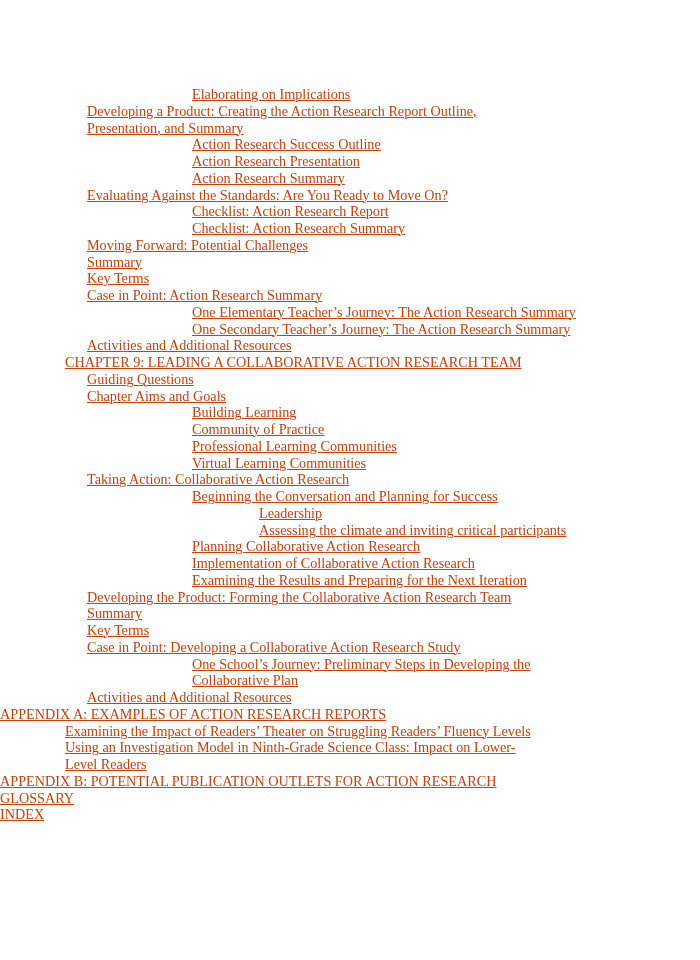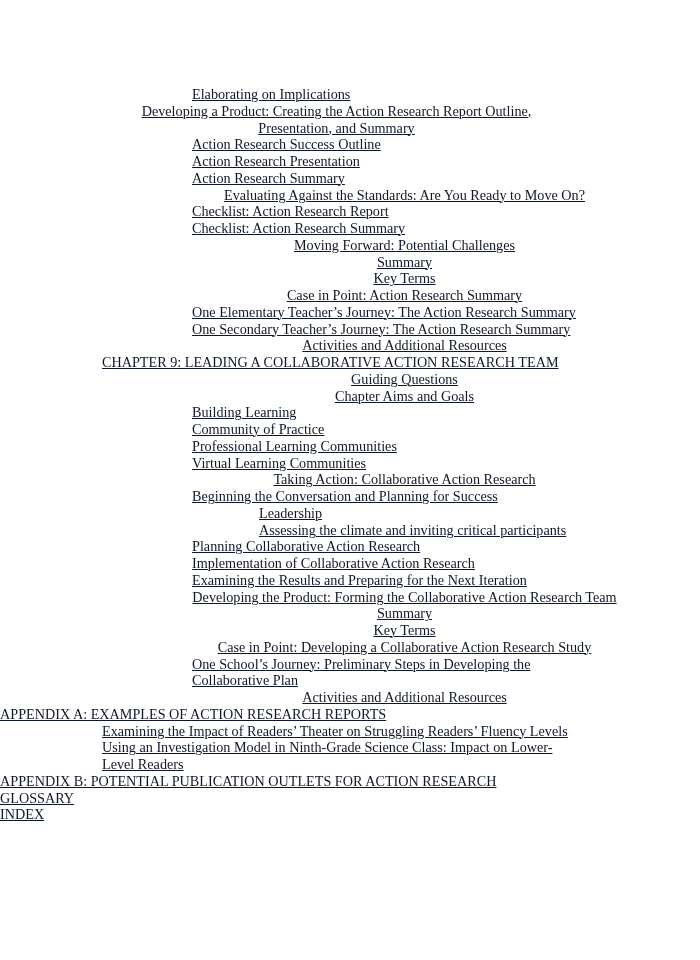--- a/index.html
+++ b/index.html
@@ -8,30 +8,30 @@
   .toc { position: absolute; left: 0; top: 86px; width: 700px; }
   .entry {
     position: relative;
     font-family: "Liberation Serif", serif;
     font-size: 14.2px;
     line-height: 16.75px;
     color: #2a2ab5;
     white-space: nowrap;
   }
   .entry a {
-    color: #0f172a;
+    color: #c2410c;
     text-decoration: underline;
     text-decoration-thickness: 1px;
     text-underline-offset: 1px;
     cursor: pointer;
   }
   .entry.wrap { white-space: normal; }
   .l0 { }
-  .l1 { padding-left: 102px; }
-  .l2 { padding-left: 109px; text-align: center; }
+  .l1 { padding-left: 65px; }
+  .l2 { padding-left: 87px; }
   .l3 { padding-left: 192px; }
   .l4 { padding-left: 220px; margin-left: 39px; }
   .w-l2 { width: 455px; }
   .w-l3 { width: 412px; }
   .w-l1 { width: 475px; }
 </style>
 </head>
 <body>
 
 <div class="page">

